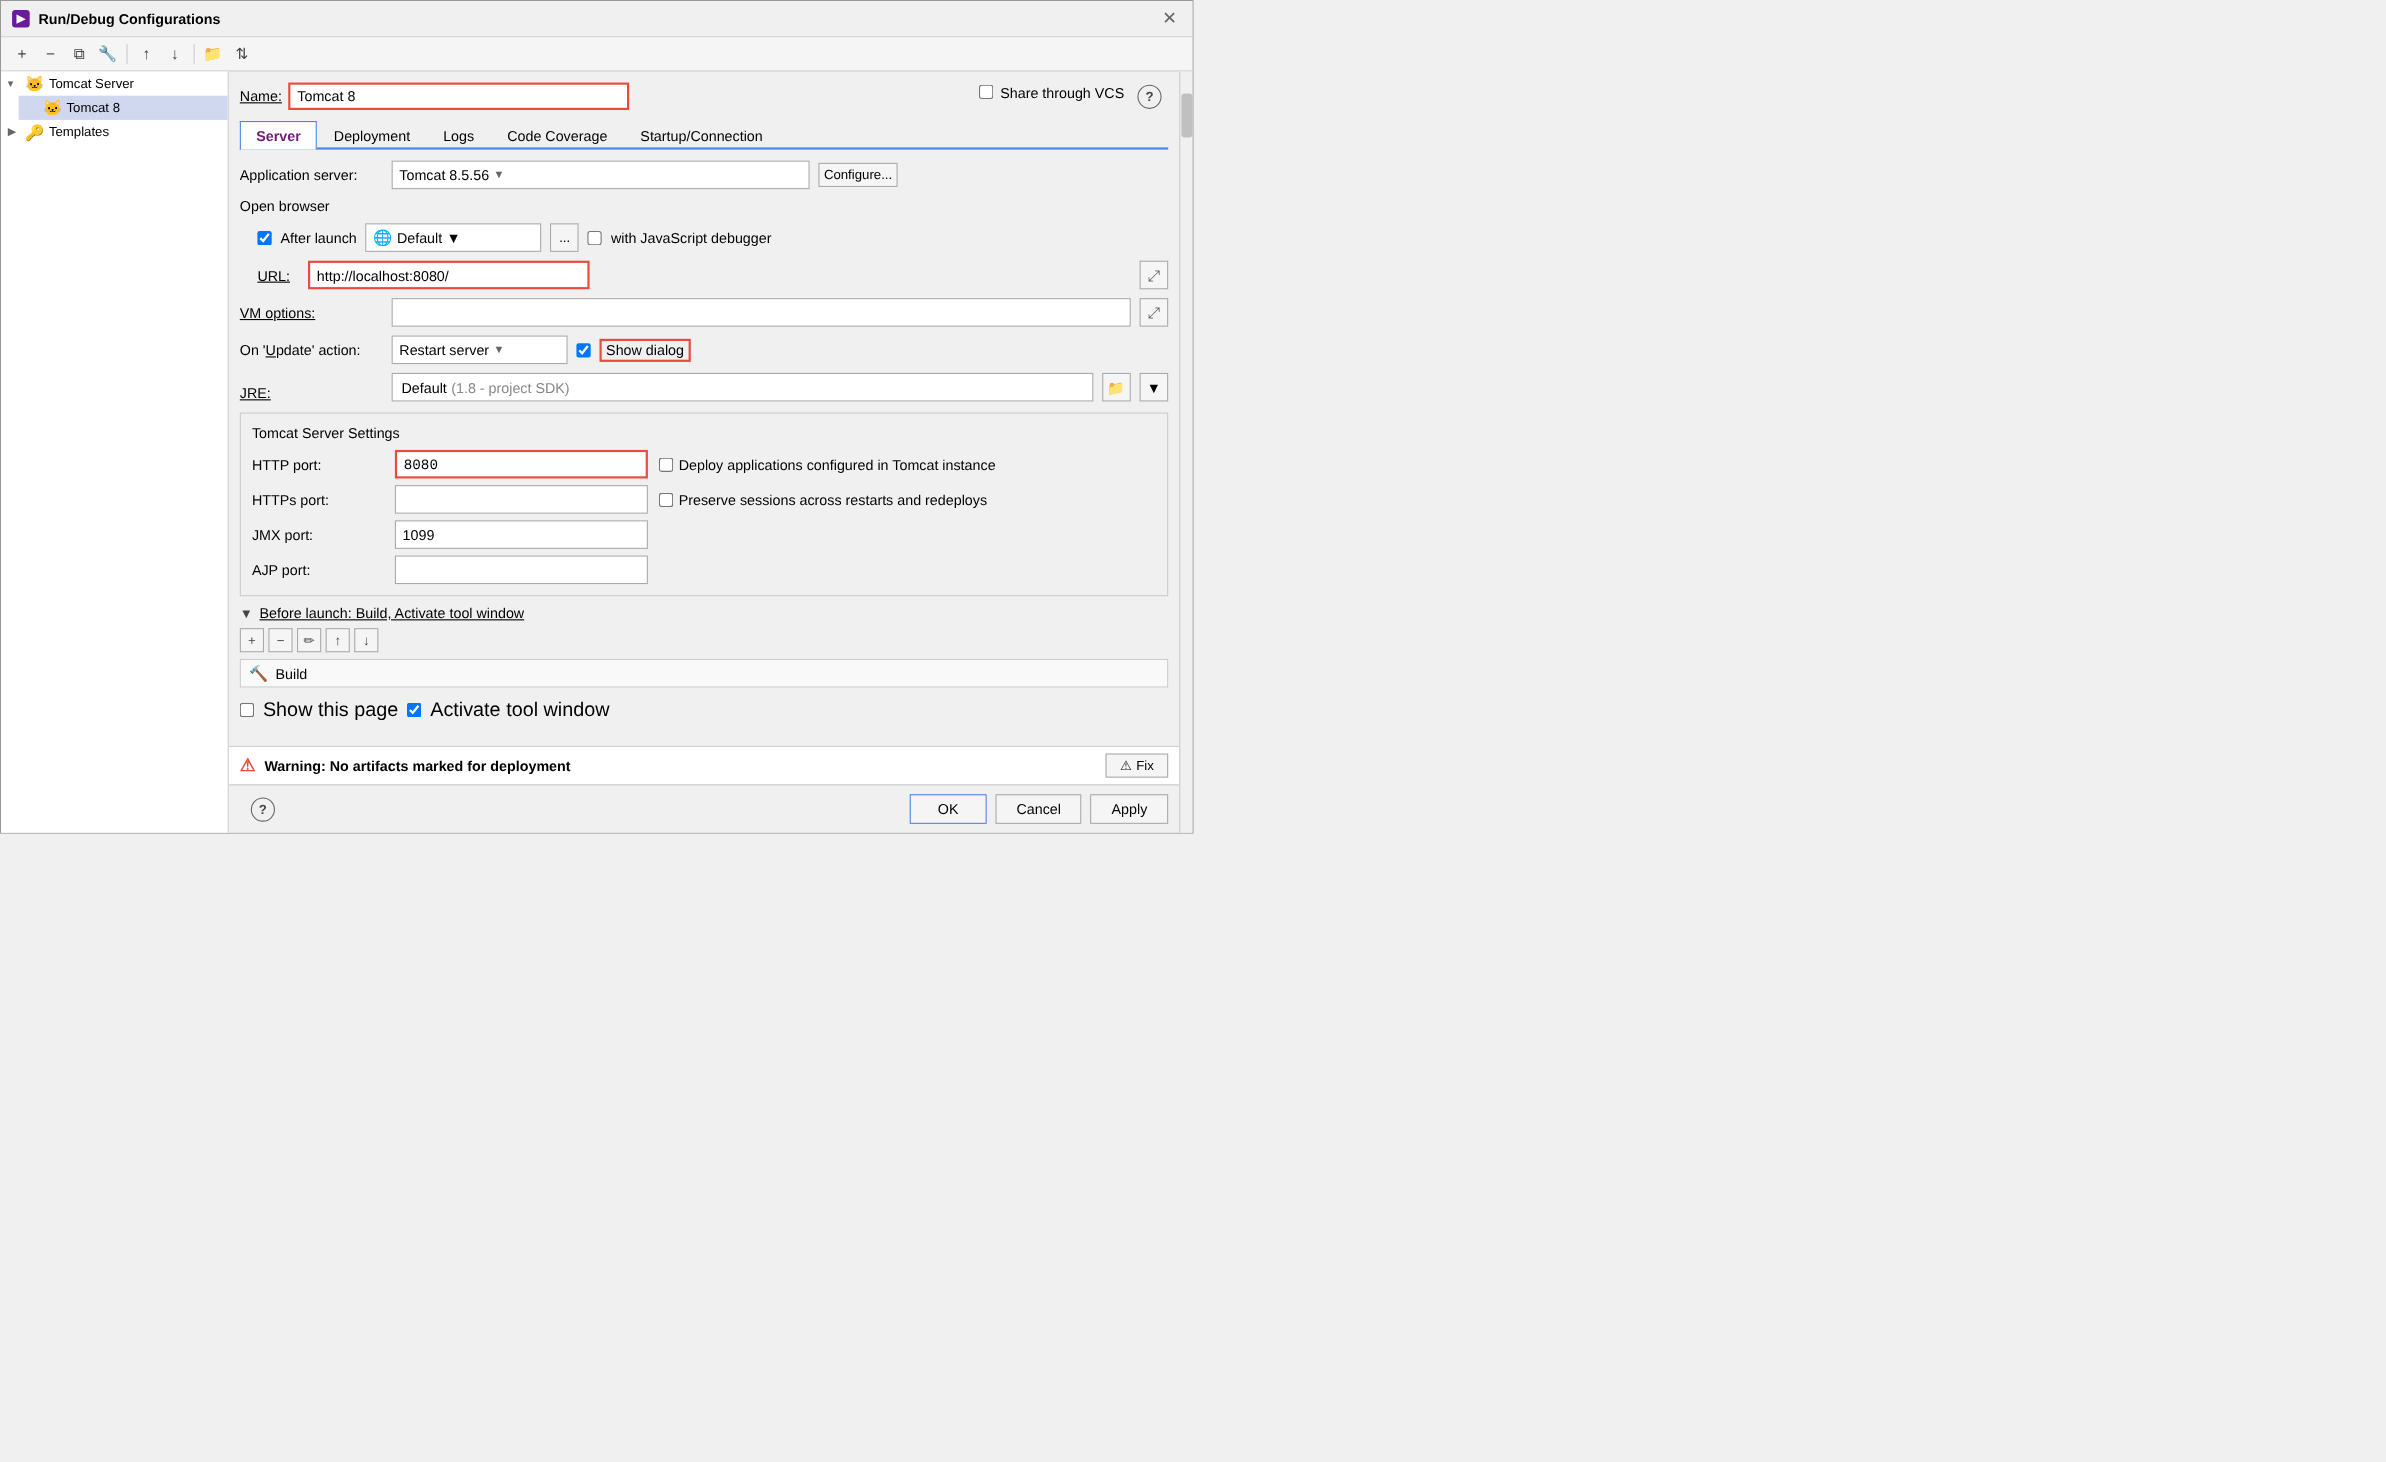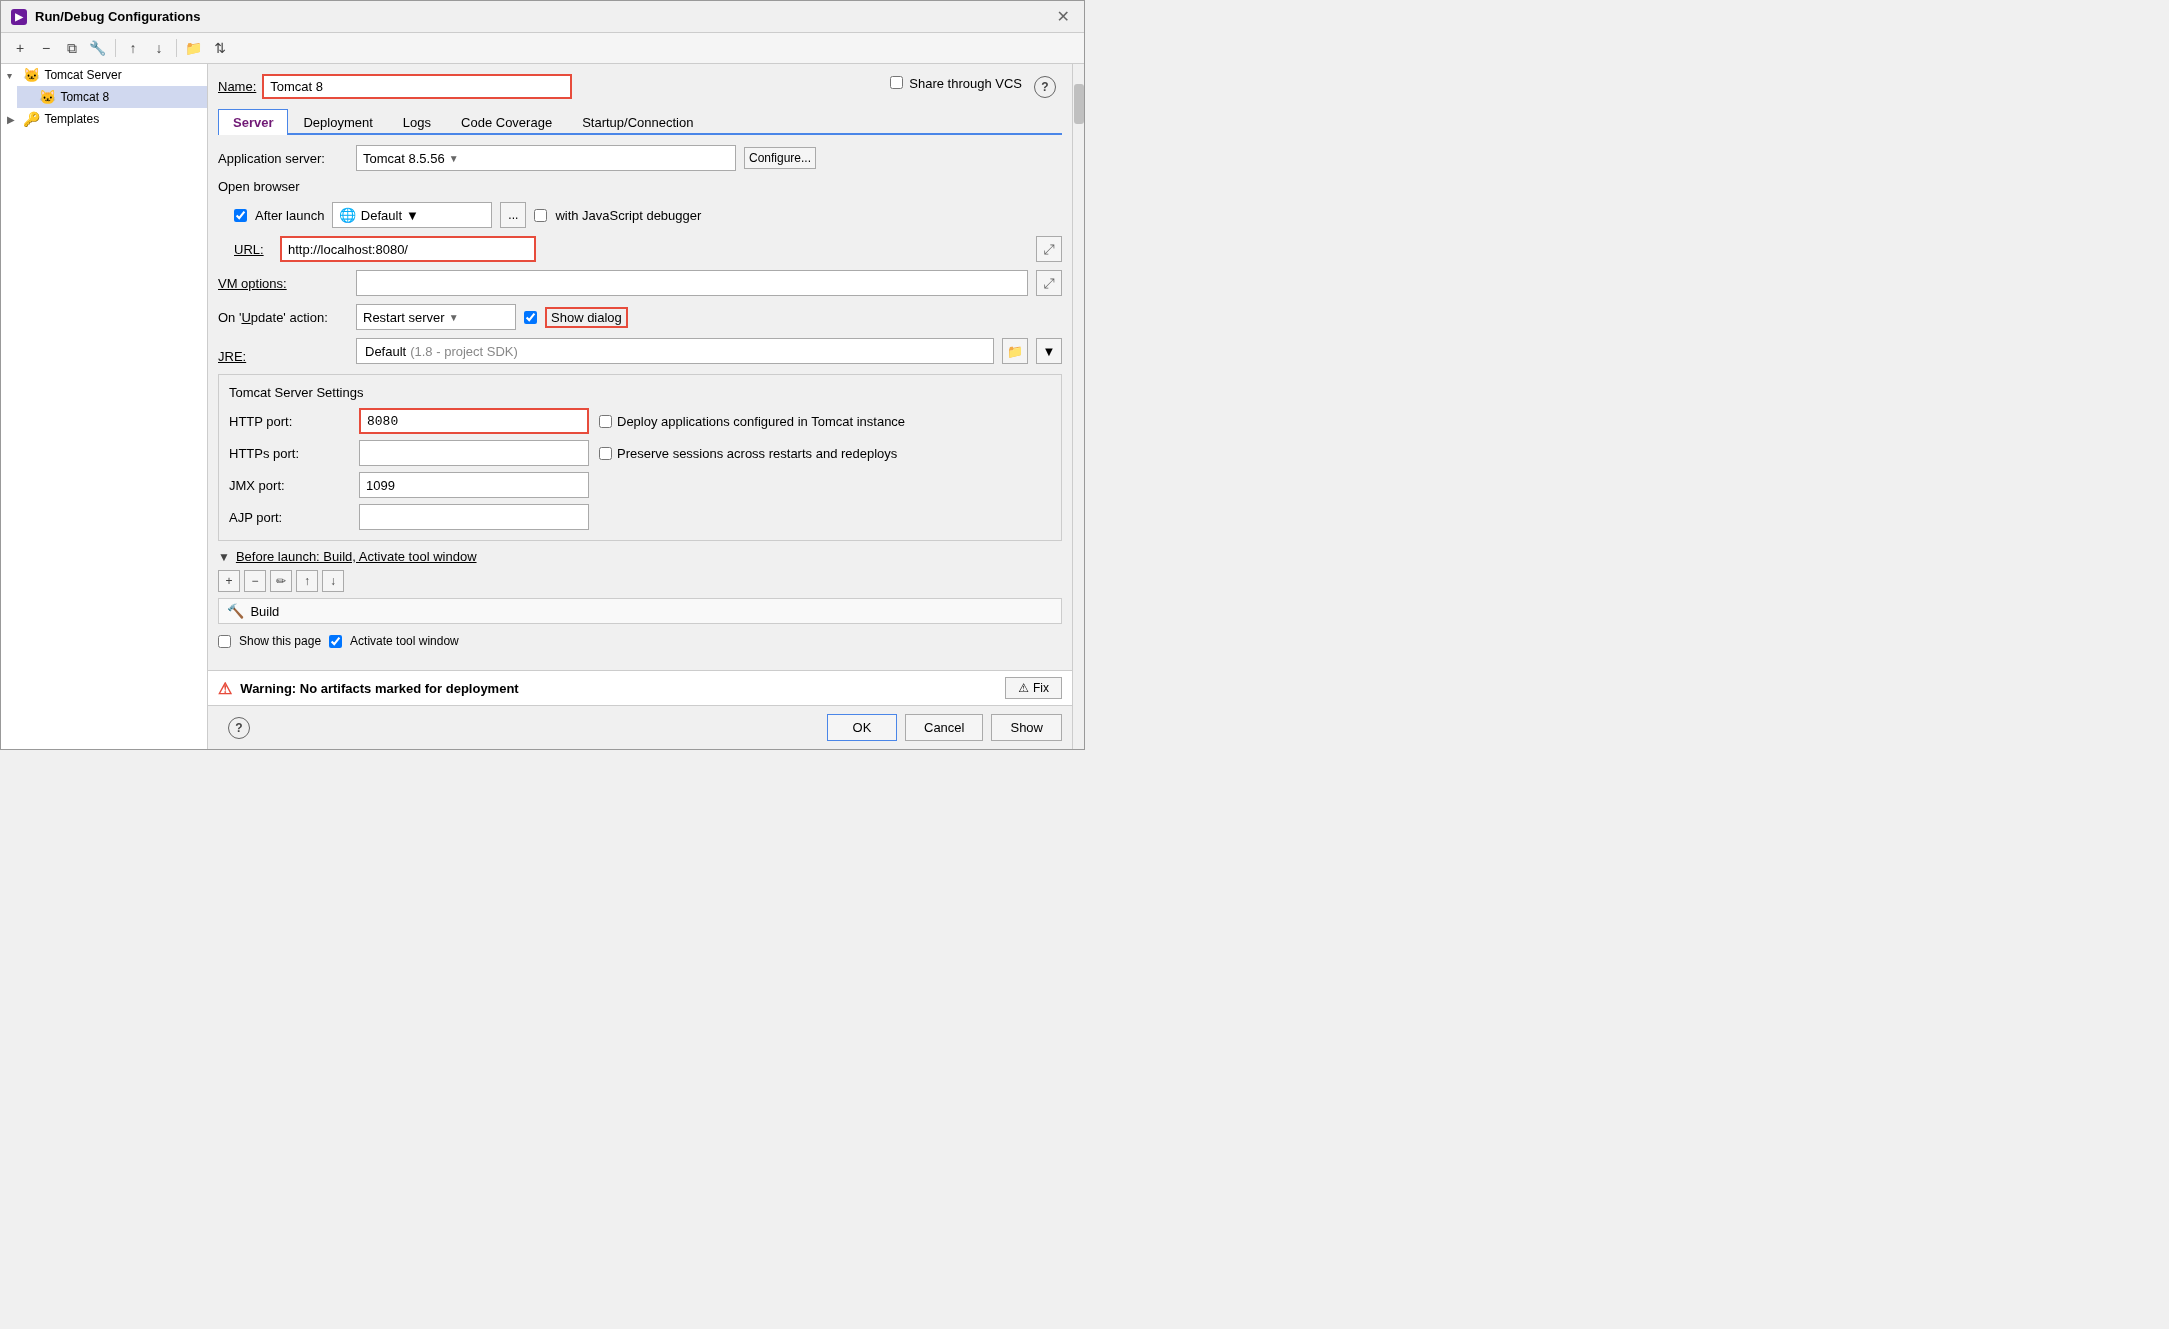--- a/index.html
+++ b/index.html
@@ -75,21 +75,21 @@
     .collapse-arrow { font-size: 12px; color: #444; }
     .before-launch-title { font-size: 13px; text-decoration: underline; }
     .before-launch-toolbar { display: flex; gap: 4px; margin-bottom: 6px; }
     .bl-btn { border: 1px solid #aaa; background: #f5f5f5; height: 22px; width: 22px; cursor: pointer; display: flex; align-items: center; justify-content: center; font-size: 12px; color: #444; }
 
     .build-row { display: flex; align-items: center; border: 1px solid #ccc; background: #f9f9f9; padding: 4px 8px; gap: 6px; }
     .build-icon { color: #e67e22; font-size: 14px; }
     .build-label { font-size: 13px; }
 
     .bottom-options { display: flex; align-items: center; gap: 8px; padding: 4px 0; }
-    .bottom-options .cb-label { font-size: 12px; }
+    .bottom-options .cb-label { font-size: 18px; }
 
     .warning-bar { background: #fff; border-top: 1px solid #ccc; display: flex; align-items: center; padding: 6px 10px; gap: 8px; }
     .warning-icon { color: #e74c3c; font-size: 16px; font-weight: bold; }
     .warning-text { font-size: 13px; font-weight: 600; flex: 1; }
     .fix-btn { padding: 3px 12px; border: 1px solid #aaa; background: #f5f5f5; cursor: pointer; font-size: 12px; display: flex; align-items: center; gap: 4px; }
 
     .dialog-footer { display: flex; justify-content: flex-end; gap: 8px; padding: 8px 10px; border-top: 1px solid #ccc; background: #f0f0f0; }
     .footer-btn { padding: 5px 18px; border: 1px solid #aaa; background: #f5f5f5; cursor: pointer; font-size: 13px; min-width: 70px; }
     .footer-btn.primary { border-color: #4a86e8; }
     .footer-btn.apply-btn { }
@@ -297,21 +297,21 @@
           <span>Fix</span>
         </button>
       </div>
 
       <div class="dialog-footer">
         <div style="flex:1; display:flex; align-items:center; padding-left:4px;">
           <div class="help-btn">?</div>
         </div>
         <button class="footer-btn primary">OK</button>
         <button class="footer-btn">Cancel</button>
-        <button class="footer-btn apply-btn">Show</button>
+        <button class="footer-btn apply-btn">Apply</button>
       </div>
     </div>
 
     <div class="scrollbar-right">
       <div class="scroll-thumb"></div>
     </div>
   </div>
 </div>
 
 </body></html>

